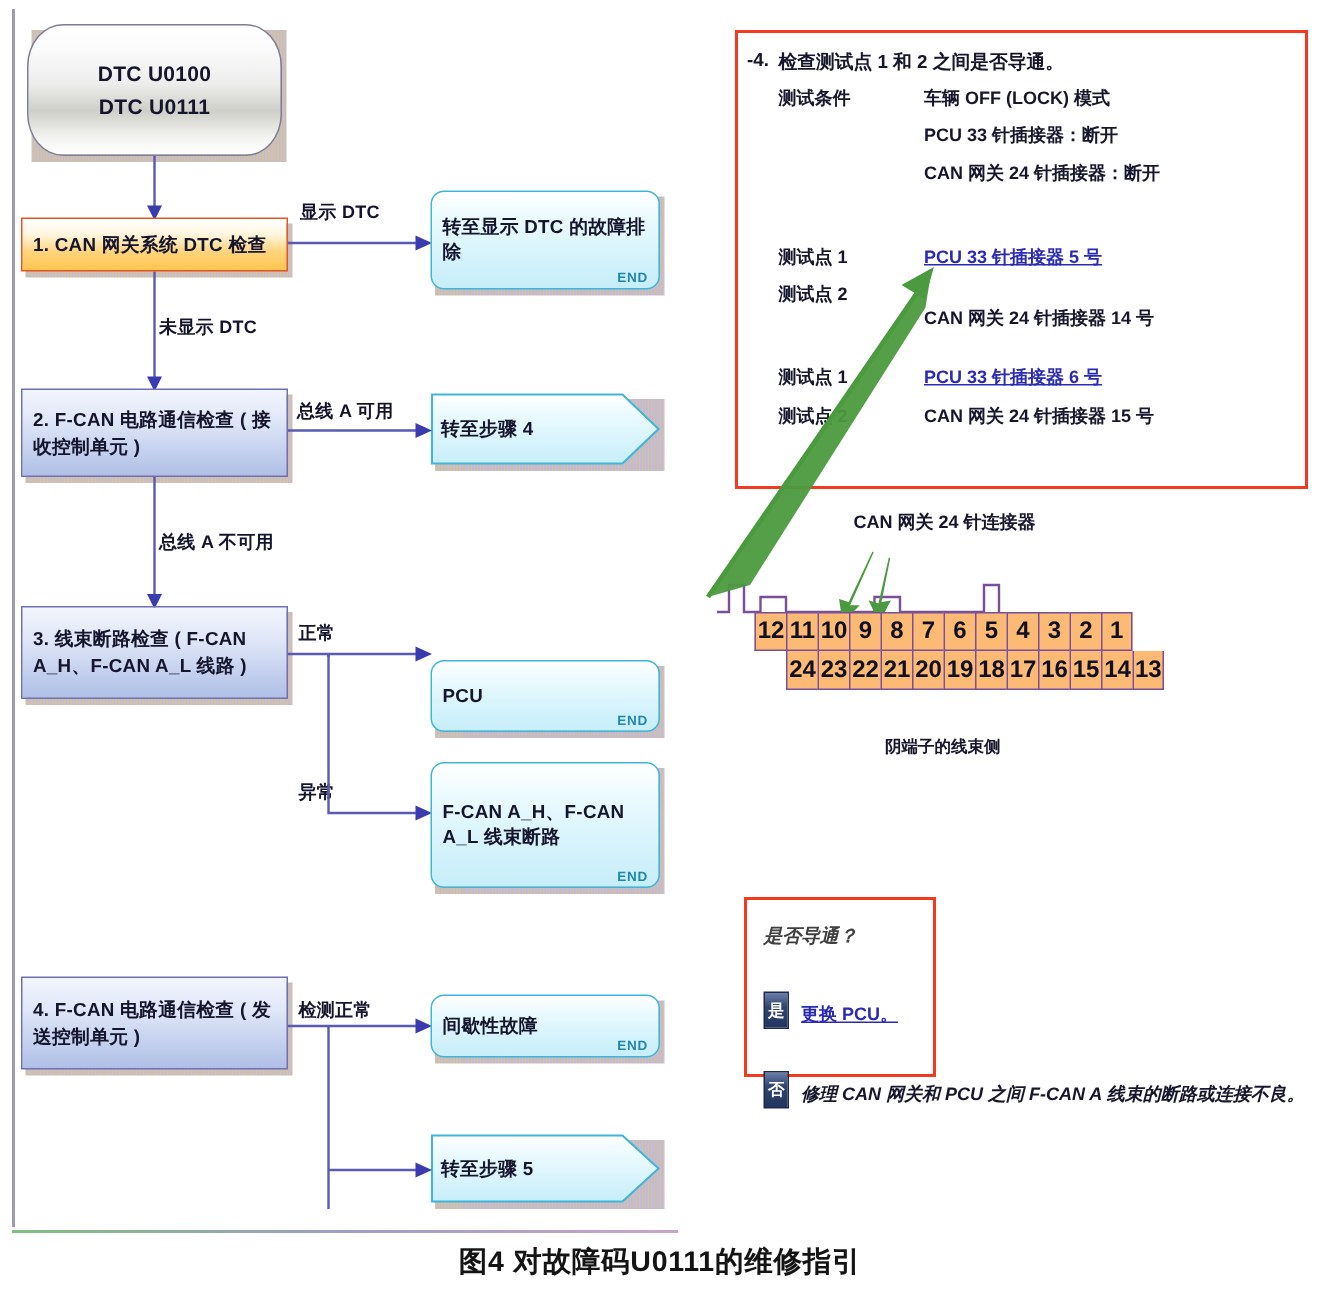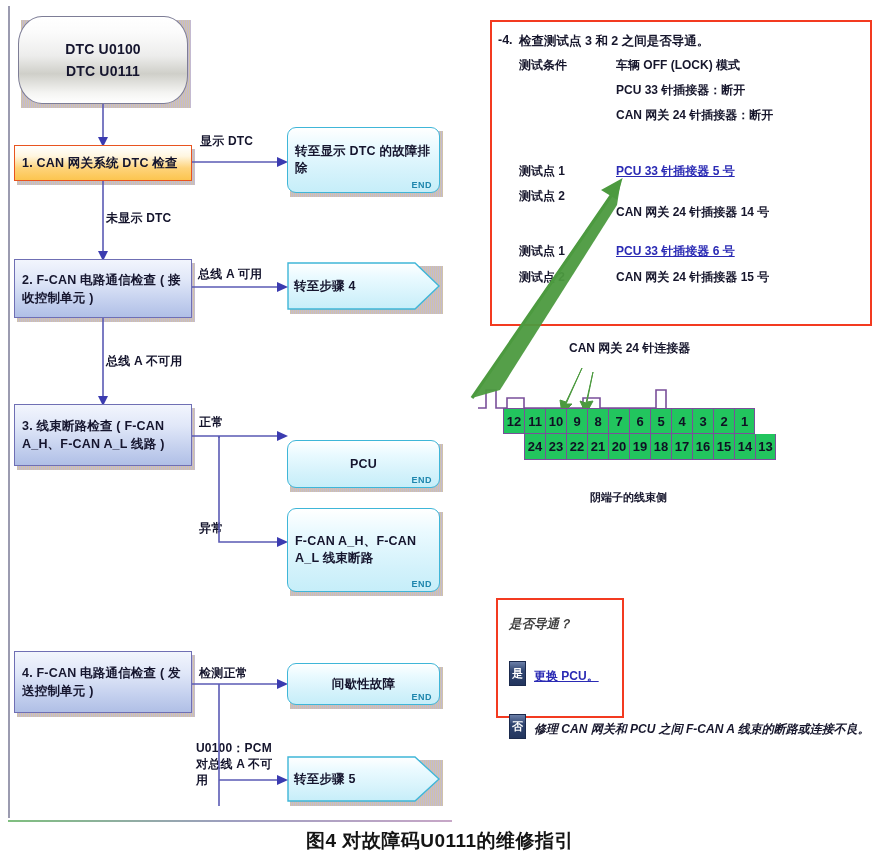--- a/index.html
+++ b/index.html
@@ -76,21 +76,20 @@
   .step .body{
     border:1.4px solid #6f6fb4;
     background:linear-gradient(180deg,#f2f5fd 0%,#e0e7f8 35%,#c4d0ee 72%,#b0bfe6 100%);
   }
   .step .txt,.step-hl .txt{font-size:12.5px;line-height:18px;}
 
   
   .out .body{
     border:1.4px solid #3fb6d8;border-radius:9px;
     background:linear-gradient(180deg,#ffffff 0%,#eafaff 28%,#d4f2fb 70%,#c6eef9 100%);
-    justify-content:center;
   }
   
   .outarrow .body{
     border:none;background:none;
   }
   .outarrow svg{position:absolute;left:0;top:0;}
   .outarrow .txt{position:relative;z-index:2;}
 
   .endlbl{
     position:absolute;right:8px;bottom:3px;z-index:3;
@@ -118,22 +117,22 @@
     position:absolute;font-size:12px;font-weight:700;color:#16162c;white-space:nowrap;
   }
   .conn-sub{
     position:absolute;font-size:11px;font-weight:700;color:#16162c;white-space:nowrap;
   }
   .pinwrap{position:absolute;}
   .pinrow{display:flex;}
   .pin{
     width:21px;height:26px;box-sizing:border-box;
     border:1px solid #7a4f9a;border-right:none;
-    background:#22c55e;display:flex;align-items:center;justify-content:center;
-    font-size:13px;font-weight:700;color:#101024;
+    background:#fdba74;display:flex;align-items:center;justify-content:center;
+    font-size:16px;font-weight:700;color:#101024;
   }
   .pin:last-child{border-right:1px solid #7a4f9a;}
   .pinrow2 .pin{border-top:none;}
 
   
   .ynbadge{
     position:absolute;width:17px;height:25px;box-sizing:border-box;
     background:linear-gradient(180deg,#6b7fa8 0%,#2f4470 40%,#22355e 100%);
     border:1px solid #1b2a4d;
     color:#fff;font-size:11px;font-weight:700;
@@ -269,28 +268,27 @@
     </div>
   </div>
 
   <div class="clabel" style="left:200px;top:133px;">显示 DTC</div>
   <div class="clabel" style="left:106px;top:210px;">未显示 DTC</div>
   <div class="clabel" style="left:198px;top:266px;">总线 A 可用</div>
   <div class="clabel" style="left:106px;top:353px;">总线 A 不可用</div>
   <div class="clabel" style="left:199px;top:414px;">正常</div>
   <div class="clabel" style="left:199px;top:520px;">异常</div>
   <div class="clabel" style="left:199px;top:665px;">检测正常</div>
-  <div class="clabel" style="left:196px;top:740px;width:86px;white-space:normal;">U0100：PCM 对总线 A 不可用</div>
 
   <div class="right-panel"></div>
 
   <div class="redbox" style="left:490px;top:20px;width:382px;height:306px;"></div>
 
   <div class="rp-head" style="left:498px;top:33px;">-4.</div>
-  <div class="rp-head" style="left:519px;top:33px;">检查测试点 3 和 2 之间是否导通。</div>
+  <div class="rp-head" style="left:519px;top:33px;">检查测试点 1 和 2 之间是否导通。</div>
 
   <div class="rp-row" style="left:519px;top:57px;">测试条件</div>
   <div class="rp-row normal" style="left:616px;top:57px;">车辆 OFF (LOCK) 模式</div>
   <div class="rp-row normal" style="left:616px;top:82px;">PCU 33 针插接器：断开</div>
   <div class="rp-row normal" style="left:616px;top:107px;">CAN 网关 24 针插接器：断开</div>
 
   <div class="rp-row" style="left:519px;top:163px;">测试点 1</div>
   <div class="rp-row rp-link" style="left:616px;top:163px;">PCU 33 针插接器 5 号</div>
   <div class="rp-row" style="left:519px;top:188px;">测试点 2</div>
   <div class="rp-row normal" style="left:616px;top:204px;">CAN 网关 24 针插接器 14 号</div>

